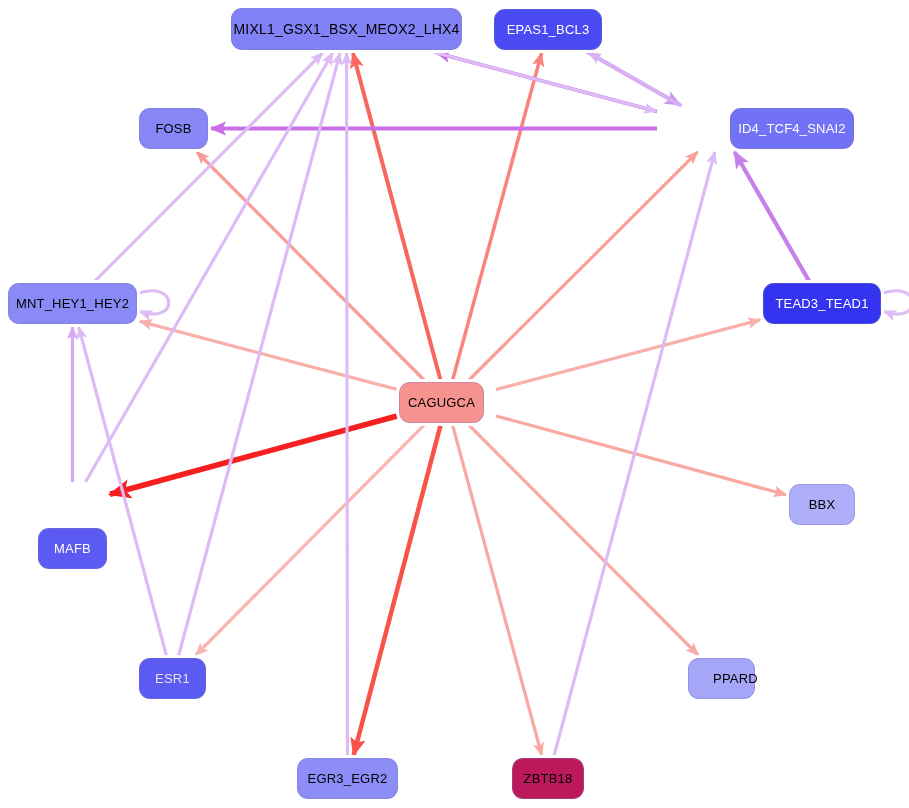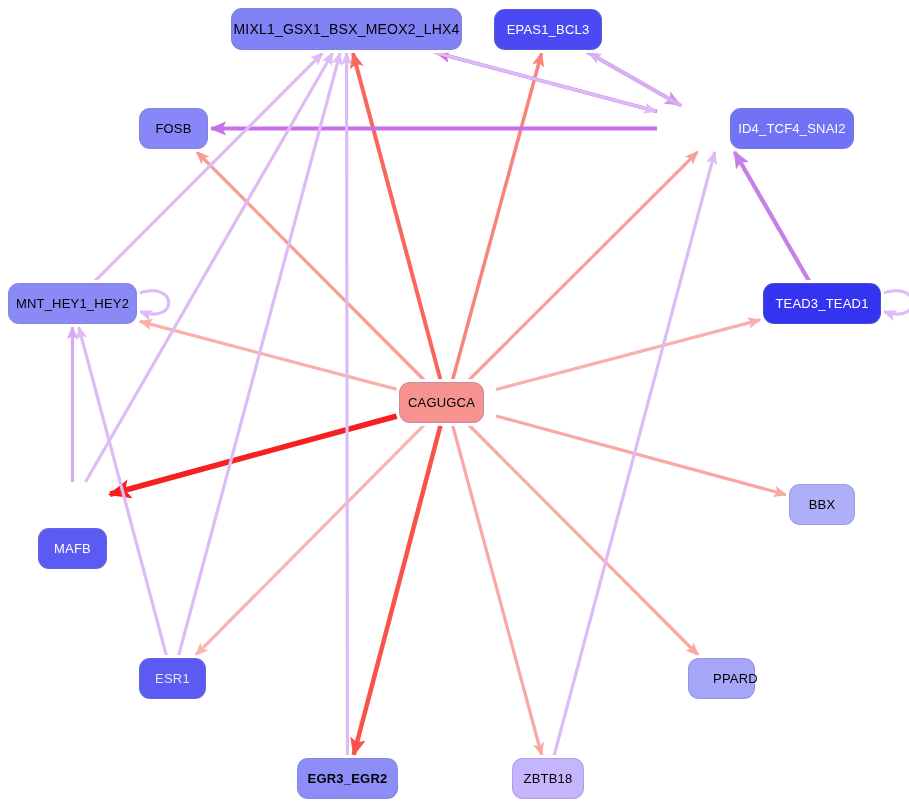--- a/index.html
+++ b/index.html
@@ -155,20 +155,20 @@
       </div>
       <div class="node" style="left: 789px; top: 484px; width: 66px; height: 41px; background: rgb(175, 175, 249); color: rgb(0, 0, 0); font-size: 13px;">
         <span class="node-label">BBX</span>
       </div>
       <div class="node" style="left: 139px; top: 658px; width: 67px; height: 41px; background: rgb(91, 91, 244); color: #e5e5e5; font-size: 13px;">
         <span class="node-label">ESR1</span>
       </div>
       <div class="node" style="left: 688px; top: 658px; width: 67px; height: 41px; background: rgb(166, 166, 249); color: rgb(0, 0, 0); font-size: 13px; padding-left: 28px;">
         <span class="node-label">PPARD</span>
       </div>
-      <div class="node" style="left: 297px; top: 758px; width: 101px; height: 41px; background: rgb(141, 141, 247); color: rgb(0, 0, 0); font-size: 13px; font-weight: bold;">
+      <div class="node" style="left: 297px; top: 758px; width: 101px; height: 41px; background: rgb(141, 141, 247); color: rgb(0, 0, 0); font-size: 13px;">
         <span class="node-label">EGR3_EGR2</span>
       </div>
-      <div class="node" style="left: 512px; top: 758px; width: 72px; height: 41px; background: #c4b5fd; color: rgb(0, 0, 0); font-size: 13px;">
+      <div class="node" style="left: 512px; top: 758px; width: 72px; height: 41px; background: #be185d; color: rgb(0, 0, 0); font-size: 13px;">
         <span class="node-label">ZBTB18</span>
       </div>
     </div>
 </div>
 
 </body></html>

